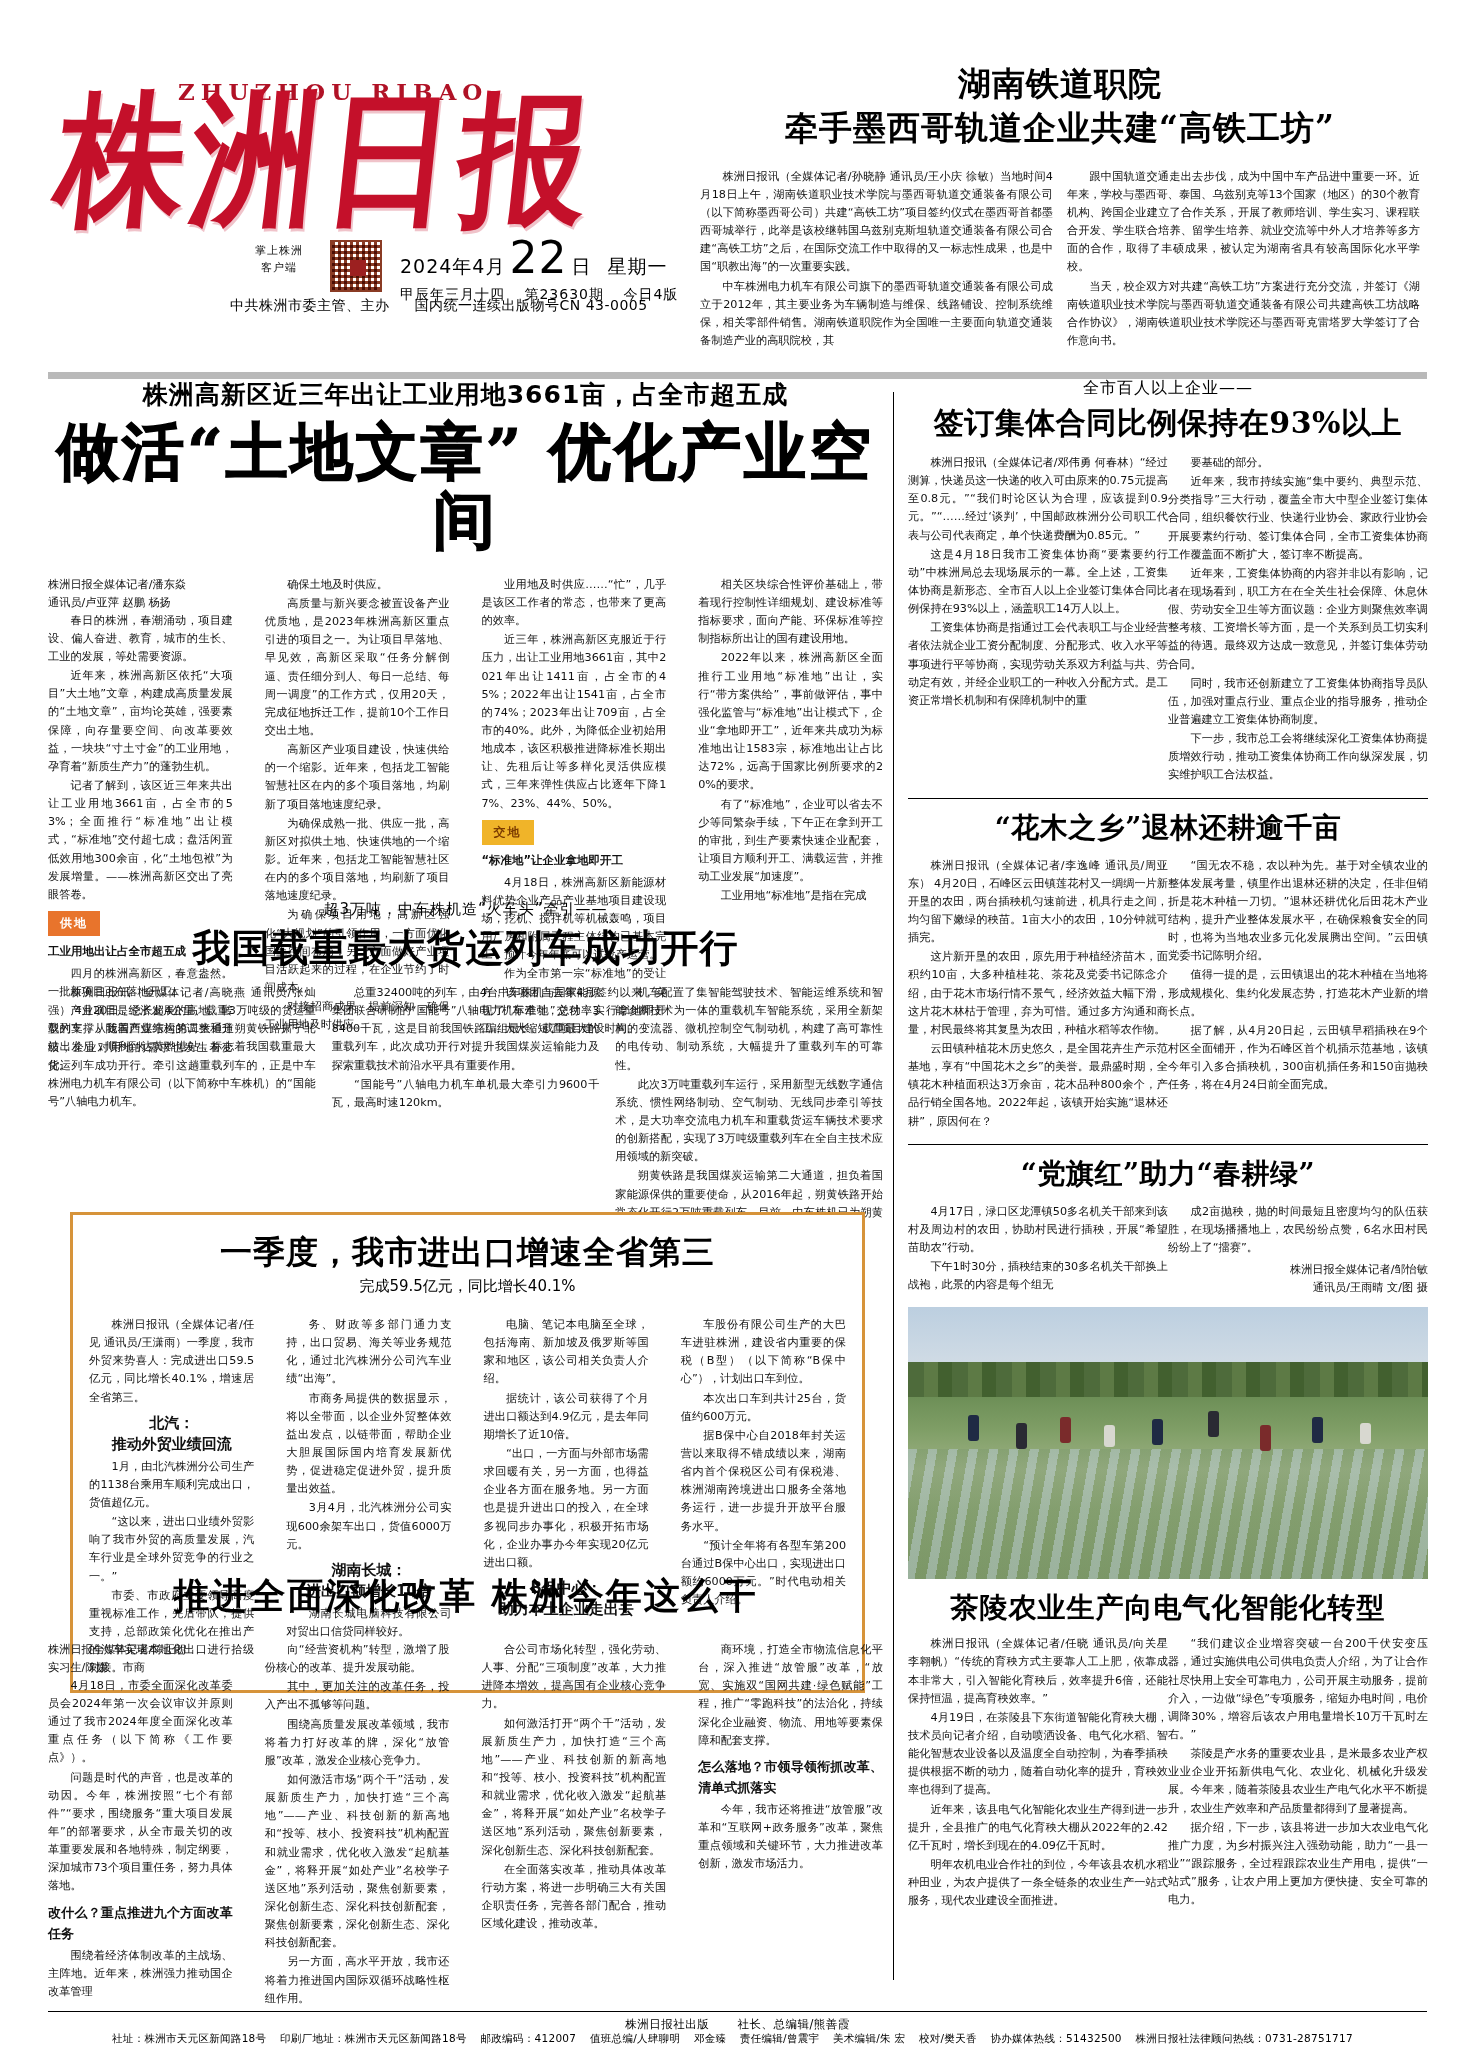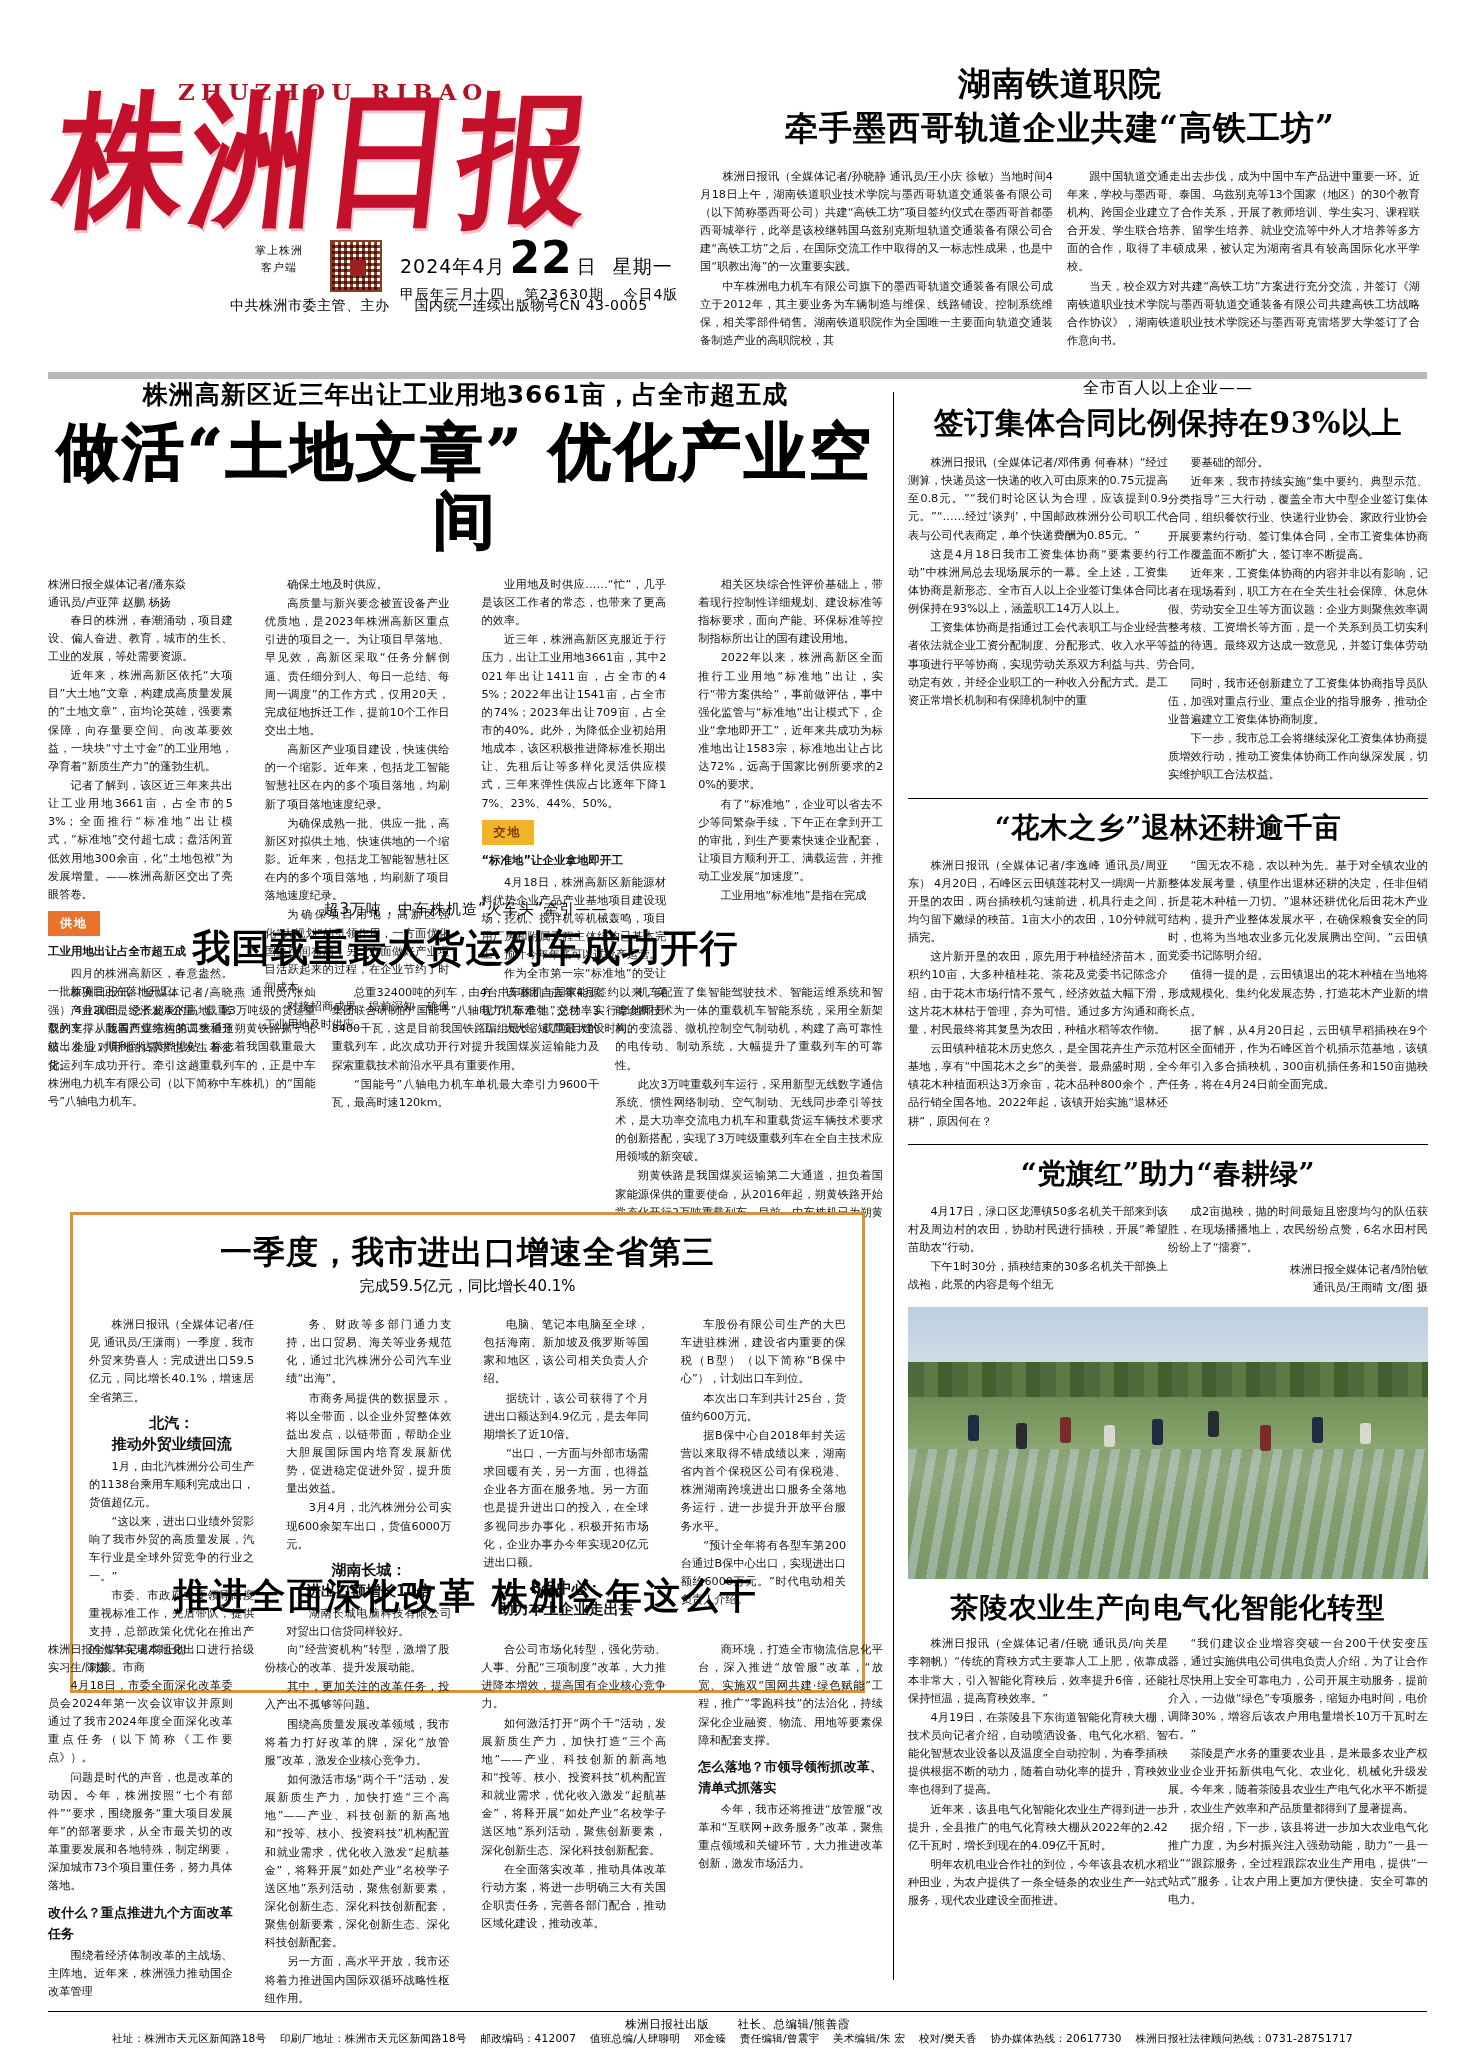--- a/index.html
+++ b/index.html
@@ -30,21 +30,21 @@
   .app-block{position:absolute;left:236px;top:243px;width:86px;text-align:center;
     font-size:11px;line-height:1.5;color:#111;letter-spacing:1px;}
   .qr{position:absolute;left:330px;top:240px;width:52px;height:52px;
     background:
       repeating-linear-gradient(90deg,#8a3b24 0 3px,#fff 3px 6px),
       repeating-linear-gradient(0deg,#8a3b24 0 3px,transparent 3px 6px);
     background-blend-mode:multiply;border:2px solid #8a3b24;box-sizing:border-box;}
   .qr::after{content:"";position:absolute;left:18px;top:18px;width:16px;height:16px;background:#9c2020;}
   .dateline{position:absolute;left:400px;top:238px;white-space:nowrap;}
   .dateline .l1{font-size:19px;letter-spacing:1px;display:flex;align-items:baseline;gap:4px;}
-  .dateline .big{font-size:44px;line-height:0.9;font-weight:700;font-family:"DejaVu Sans","Liberation Sans",sans-serif;}
+  .dateline .big{font-size:44px;line-height:0.9;font-weight:400;font-family:"DejaVu Sans","Liberation Sans",sans-serif;}
   .dateline .l2{font-size:14px;margin-top:6px;letter-spacing:1px;}
   .dateline .l2 span{margin-right:14px;}
   .pubinfo{position:absolute;left:230px;top:297px;font-size:14px;letter-spacing:0.5px;white-space:nowrap;}
   .pubinfo span{margin-right:20px;}
 
   
   .topright{position:absolute;left:700px;top:62px;width:720px;}
   .topright h1{
     margin:0;text-align:center;font-family:"DejaVu Serif","Liberation Serif",serif;
     font-size:33px;font-weight:700;line-height:1.33;letter-spacing:1px;
@@ -456,18 +456,18 @@
     </div>
     <div class="l2">
       <span>社址：株洲市天元区新闻路18号</span>
       <span>印刷厂地址：株洲市天元区新闻路18号</span>
       <span>邮政编码：412007</span>
       <span>值班总编/人肆聊明</span>
       <span>邓金臻</span>
       <span>责任编辑/曾震宇</span>
       <span>美术编辑/朱 宏</span>
       <span>校对/樊天香</span>
-      <span>协办媒体热线：20617730</span>
+      <span>协办媒体热线：51432500</span>
       <span>株洲日报社法律顾问热线：0731-28751717</span>
     </div>
   </div>
 
 </div>
 
 </body></html>

